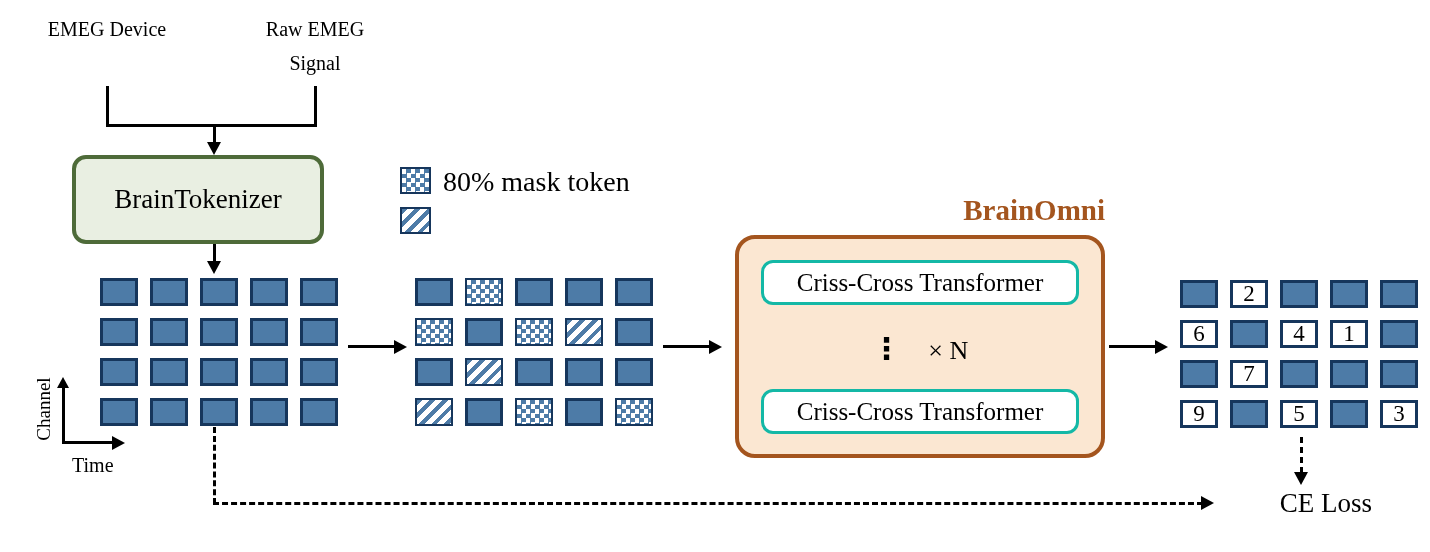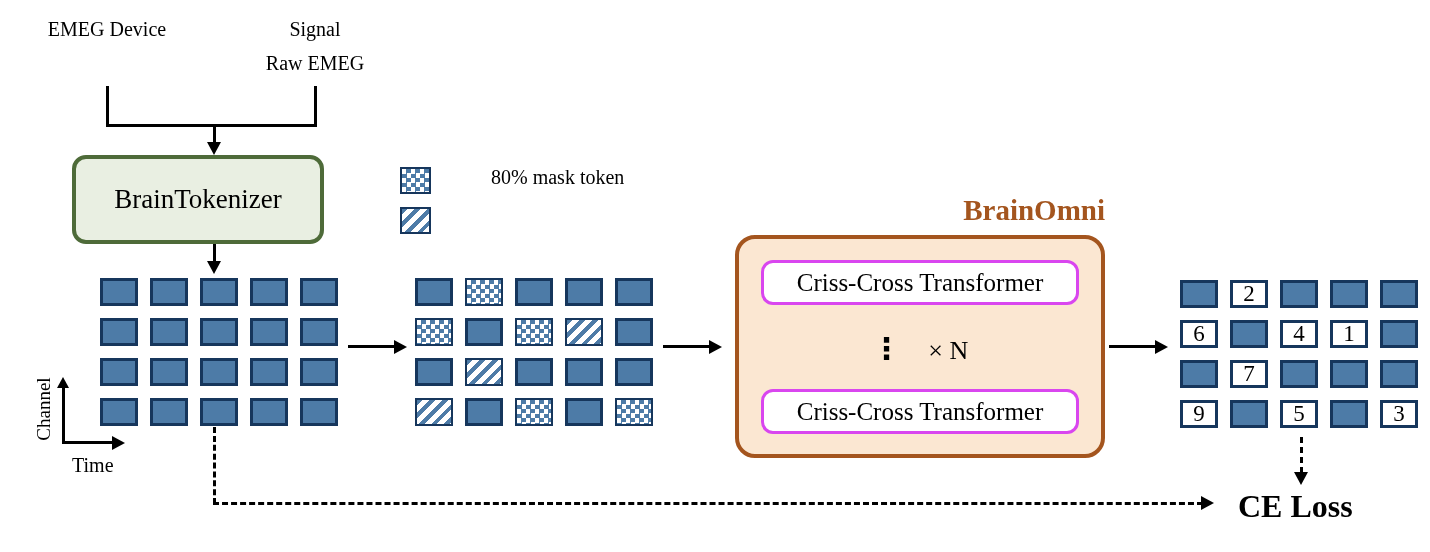--- a/index.html
+++ b/index.html
@@ -43,60 +43,60 @@
   .cell.pred { background:#fff; display:flex; align-items:center; justify-content:center; font-size:23px; }
 
   .swatch { position:absolute; width:31px; height:27px; border:2px solid var(--token-border); background-color:#fff; }
   .swatch.mask {
     background-image:repeating-conic-gradient(var(--token-fill) 0 25%, #ffffff 0 50%);
     background-size:9px 9px;
   }
   .swatch.replace {
     background-image:repeating-linear-gradient(135deg, var(--token-fill) 0 4px, #ffffff 4px 9px);
   }
-  .legend-text { position:absolute; font-size:20px;margin-left:48px; }
+  .legend-text { position:absolute; font-size:28px; }
 
   #brainomni-title {
     position:absolute; left:735px; top:194px; width:370px; text-align:right;
     font-weight:bold; font-size:29px; color:var(--brainomni-accent);
   }
   #brainomni-box {
     position:absolute; left:735px; top:235px; width:370px; height:223px;
     background:var(--brainomni-fill); border:4px solid var(--brainomni-accent);
     border-radius:20px;
   }
   .transformer-block {
     position:absolute; left:22px; width:318px; height:45px;
-    background:#fff; border:3px solid #d946ef; border-radius:12px;
+    background:#fff; border:3px solid #14b8a6; border-radius:12px;
     display:flex; align-items:center; justify-content:center; font-size:25px;
   }
   #repeat-row {
     position:absolute; left:0; top:92px; width:100%; text-align:center; font-size:26px;
   }
   #repeat-row .dots { font-weight:bold; font-size:30px; margin-right:20px; font-family:"Liberation Serif","DejaVu Sans",serif; }
 
   #channel-label {
     position:absolute; left:6px; top:398px; width:76px; height:22px;
     font-size:19px; text-align:center; transform:rotate(-90deg);
   }
   #time-label { position:absolute; left:72px; top:454px; font-size:20px; }
 
-  #ce-loss-label { position:absolute; left:1238px; top:488px; width:134px; text-align:left; font-size:32px;font-weight:bold; }
+  #ce-loss-label { position:absolute; left:1238px; top:488px; width:134px; text-align:right; font-size:27px; }
 </style>
 </head>
 <body>
 
 <div id="canvas">
 
   <div class="abs two-line" style="left:12px; top:12px; width:190px;">
     <div>EMEG Device</div>
   </div>
   <div class="abs two-line" style="left:240px; top:12px; width:150px;">
+    <div>Raw EMEG</div>
     <div>Signal</div>
-    <div>Raw EMEG</div>
   </div>
 
   <div class="line" style="left:106px; top:86px; width:3px; height:41px;"></div>
   <div class="line" style="left:314px; top:86px; width:3px; height:41px;"></div>
   <div class="line" style="left:106px; top:124px; width:211px; height:3px;"></div>
   <div class="line" style="left:213px; top:124px; width:3px; height:19px;"></div>
   <div class="arr down" style="left:207px; top:142px;"></div>
 
   <div id="tokenizer-box">
     <span>BrainTokenizer</span>

